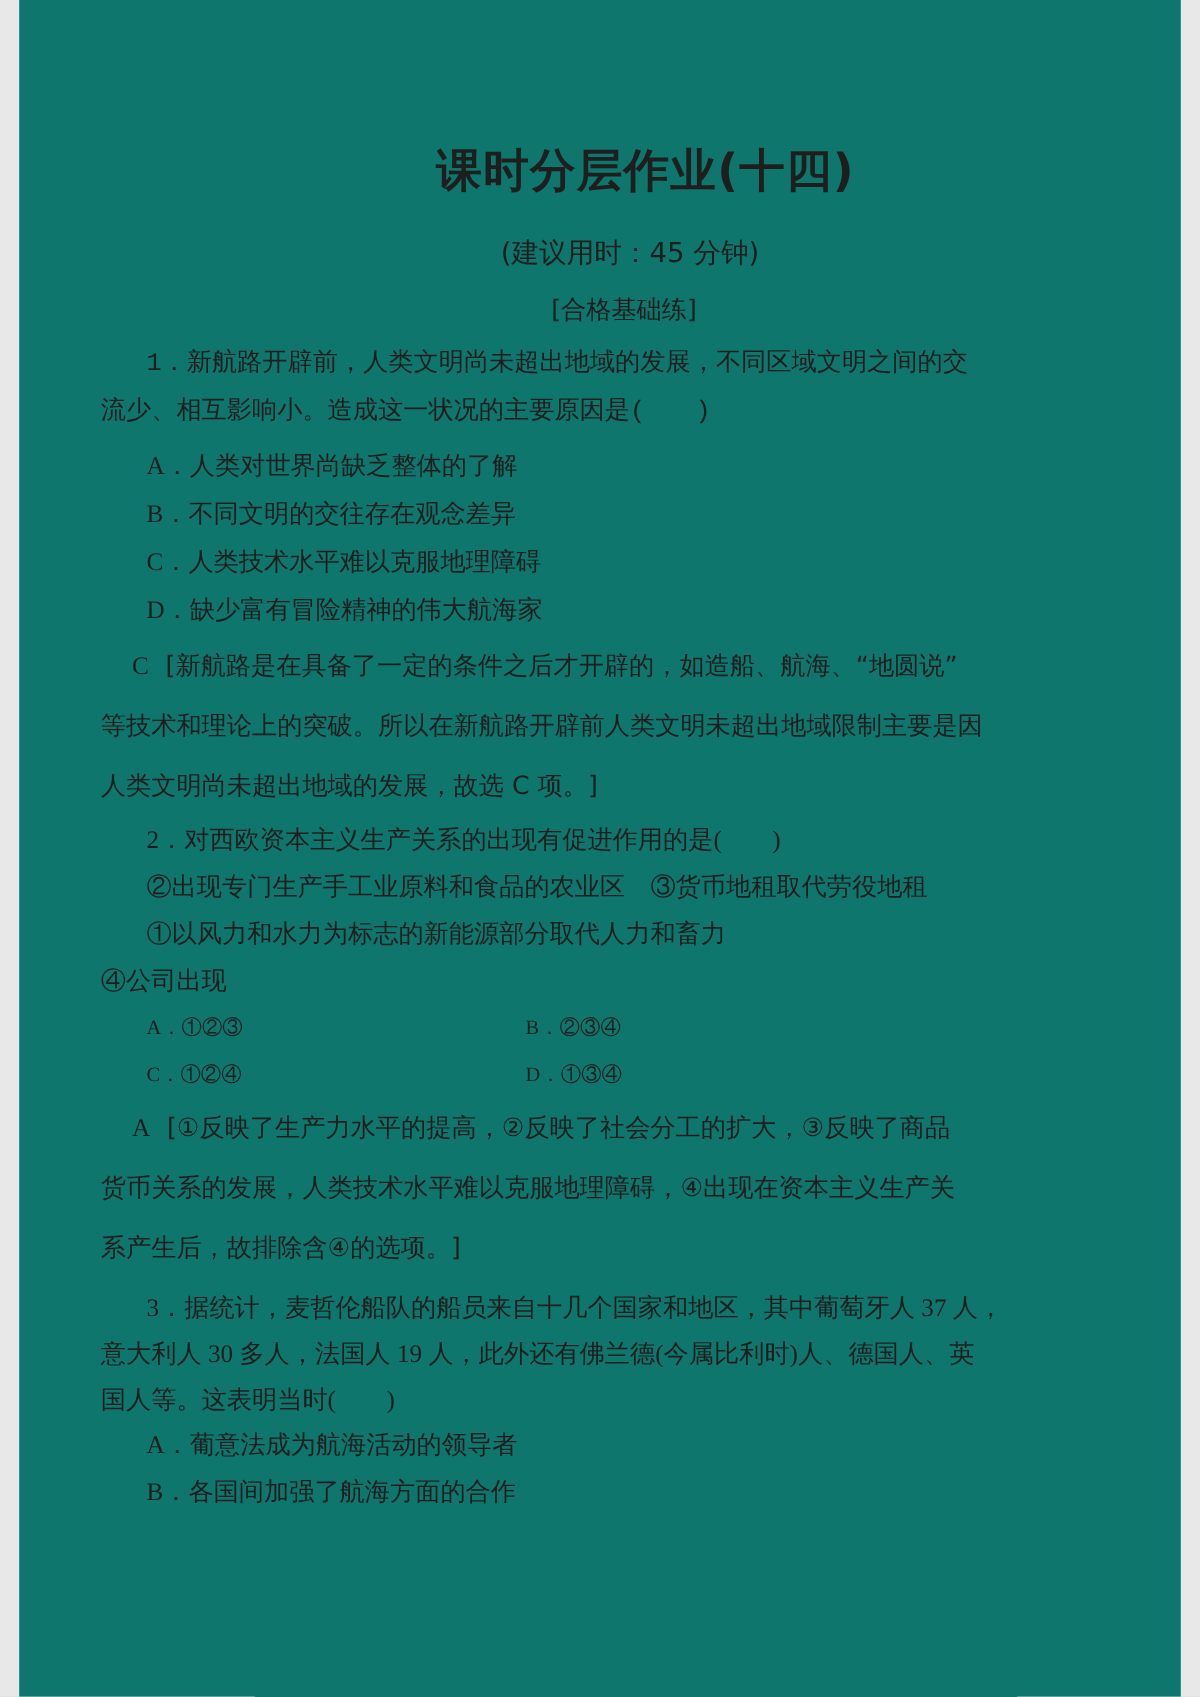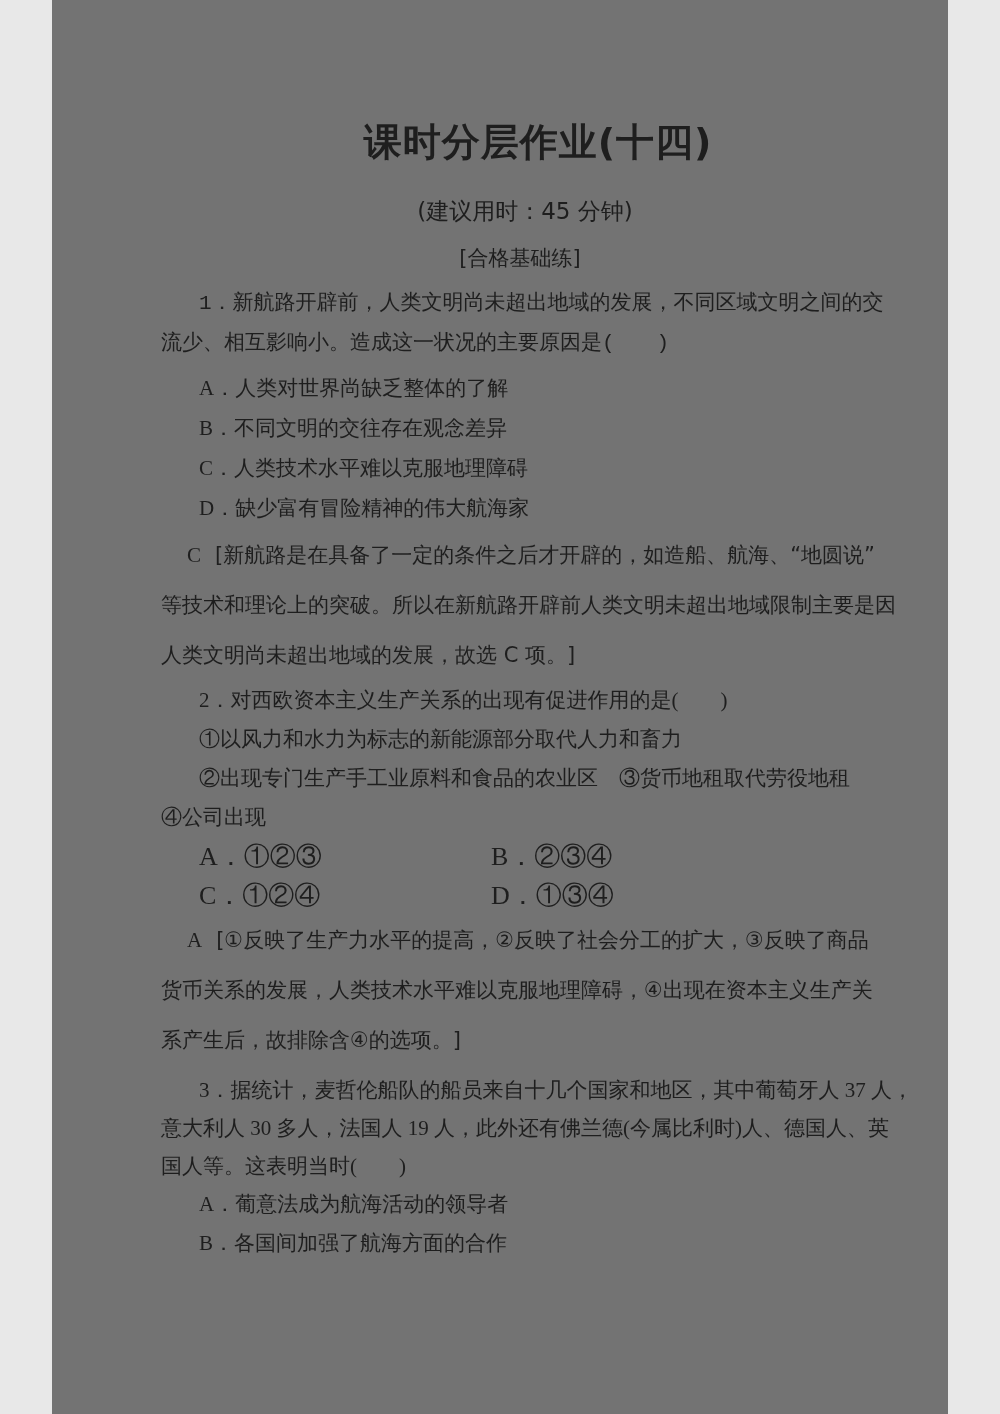--- a/index.html
+++ b/index.html
@@ -1,24 +1,24 @@
 <!DOCTYPE html>
 <html><head>
 <meta charset="utf-8">
 <style>
   html, body { margin: 0; padding: 0; background: #e8e8e8; }
   .page {
     position: relative;
-    width: 896px;
+    width: 968px;
     height: 1414px;
     margin: 0 auto;
-    background: #737373;
+    background: #0f766e;
     color: #1e1e1e;
     box-sizing: border-box;
-    padding: 0 109px;
+    padding: 0 68px;
     overflow: hidden;
     font-family: "Liberation Serif", "DejaVu Serif", serif;
   }
   
   .title {
     margin: 118px 0 0 0;
     font-family: "DejaVu Sans", "Liberation Sans", sans-serif;
     font-weight: 700;
     font-size: 38px;
     line-height: 48px;
@@ -57,23 +57,23 @@
   
   .ans { font-family: "DejaVu Sans", "Liberation Sans", sans-serif; }
   .ans1 { margin-top: 2px; }
   .ans .line { line-height: 50px; }
   .ans .first { padding-left: 26px; }
   .ans-label {
     font-family: "Liberation Serif", "DejaVu Serif", serif;
     padding-right: 14px;
   }
   
-  .optrow { position: relative; font-size: 26px; white-space: pre; }
+  .optrow { position: relative; font-size: 17px; white-space: pre; }
   .optrow .c1 { padding-left: 38px; }
-  .optrow .c2 { position: absolute; left: 330px; top: 0; }
+  .optrow .c2 { position: absolute; left: 354px; top: 0; }
 </style>
 </head>
 <body>
 
 <div class="page">
 
   <h1 class="title">课时分层作业(十四)</h1>
   <div class="subtitle">(建议用时：45 分钟)</div>
   <div class="section-label">[合格基础练]</div>
 
@@ -90,22 +90,22 @@
   <div class="ans ans1">
     <div class="line first"><span class="ans-label">C</span><span>[新航路是在具备了一定的条件之后才开辟的，如造船、航海、“地圆说”</span></div>
     <div class="line">等技术和理论上的突破。所以在新航路开辟前人类文明未超出地域限制主要是因</div>
     <div class="line">人类文明尚未超出地域的发展，故选 C 项。]</div>
   </div>
 
   <div class="q2">
     <div class="line indent">2．对西欧资本主义生产关系的出现有促进作用的是(　　)</div>
   </div>
   <div class="q2items">
+    <div class="line indent">②出现专门生产手工业原料和食品的农业区　③货币地租取代劳役地租</div>
     <div class="line indent">①以风力和水力为标志的新能源部分取代人力和畜力</div>
-    <div class="line indent">②出现专门生产手工业原料和食品的农业区　③货币地租取代劳役地租</div>
     <div class="line">④公司出现</div>
   </div>
   <div class="q2optrows">
     <div class="optrow"><span class="c1">A．①②③</span><span class="c2">B．②③④</span></div>
     <div class="optrow"><span class="c1">C．①②④</span><span class="c2">D．①③④</span></div>
   </div>
   <div class="ans">
     <div class="line first"><span class="ans-label">A</span><span>[①反映了生产力水平的提高，②反映了社会分工的扩大，③反映了商品</span></div>
     <div class="line">货币关系的发展，人类技术水平难以克服地理障碍，④出现在资本主义生产关</div>
     <div class="line">系产生后，故排除含④的选项。]</div>

